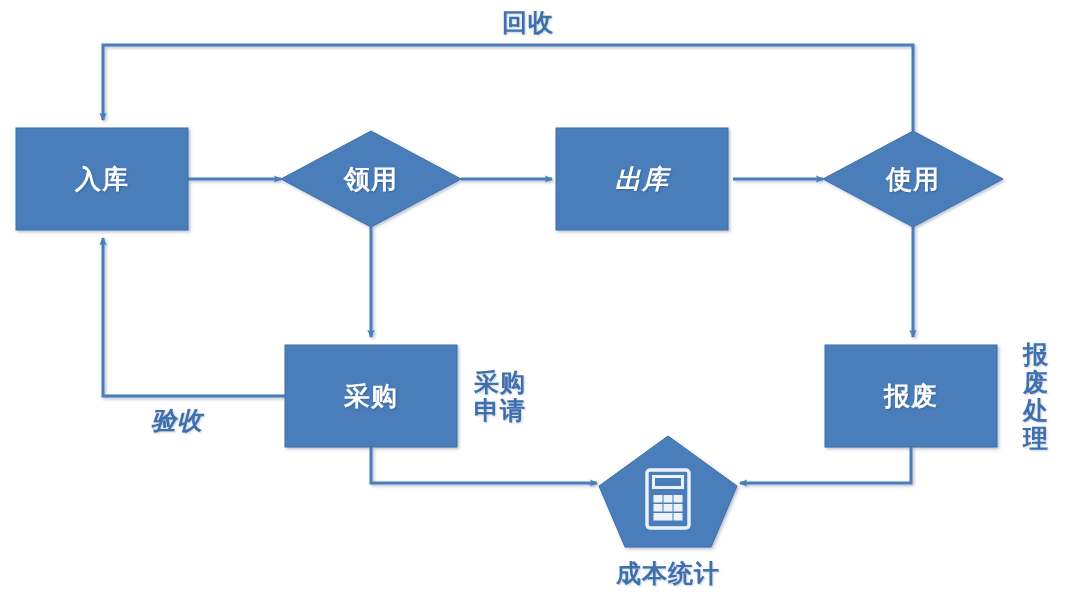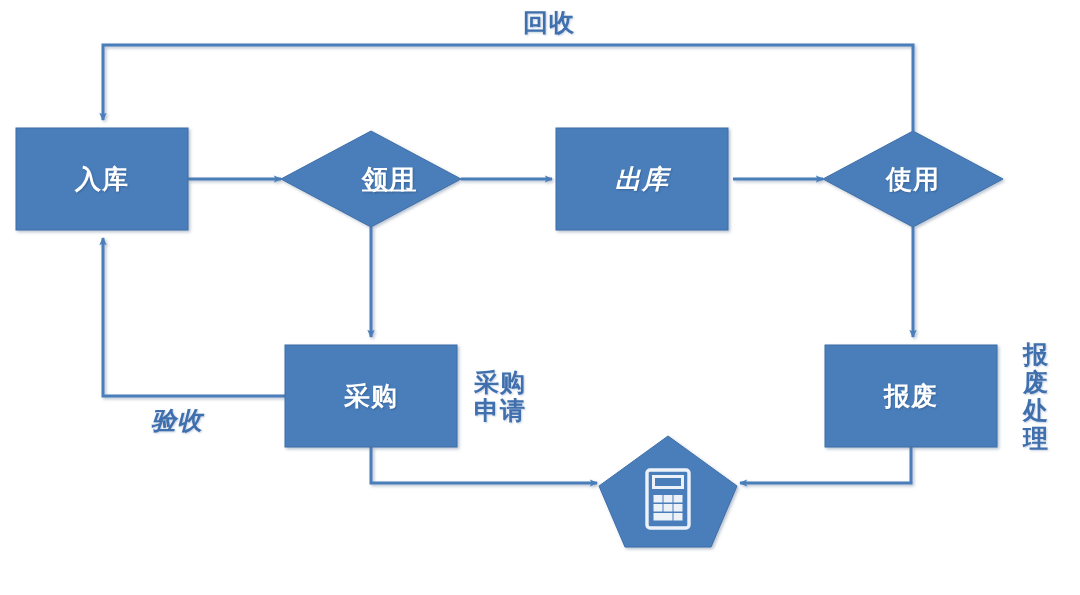--- a/index.html
+++ b/index.html
@@ -95,27 +95,28 @@
       <rect x="673.5" y="495" width="9" height="7.5" fill="#ffffff"></rect>
       <rect x="653.5" y="504" width="9" height="7.5" fill="#ffffff"></rect>
       <rect x="663.5" y="504" width="9" height="7.5" fill="#ffffff"></rect>
       <rect x="673.5" y="504" width="9" height="7.5" fill="#ffffff"></rect>
       <rect x="653.5" y="513" width="19" height="7.5" fill="#ffffff"></rect>
       <rect x="673.5" y="513" width="9" height="7.5" fill="#ffffff"></rect>
     </g>
   </svg>
 
   <div class="node-label ctr" style="left:102px; top:179px;">入库</div>
-  <div class="node-label ctr" style="left:389px; top:179px;text-decoration:underline;">领用</div>
+  <div class="node-label ctr" style="left:371px; top:179px;">领用</div>
   <div class="node-label ctr" style="left:642px; top:179px;font-style:italic;">出库</div>
   <div class="node-label ctr" style="left:913px; top:179px;font-family:Liberation Mono, monospace;">使用</div>
   <div class="node-label ctr" style="left:371px; top:396px;">采购</div>
   <div class="node-label ctr" style="left:911px; top:396px;">报废</div>
 
-  <div class="edge-label ctr" style="left:528px; top:22px;margin-left:21px;">回收</div>
+  <div class="edge-label ctr" style="left:528px; top:22px;">回收</div>
   <div class="edge-label ctr" style="left:177px; top:420px;font-style:italic;">验收</div>
   <div class="edge-label ctr" style="left:500px; top:396px;">采购
 申请</div>
   <div class="edge-label ctr" style="left:1036px; top:396px;">报废
 处理</div>
 
+  <div class="edge-label ctr" style="left:668px; top:573px;">成本统计</div>
 
 </div>
 
 </body></html>

